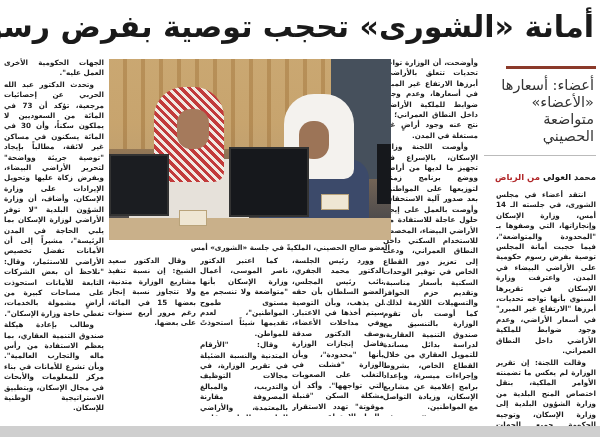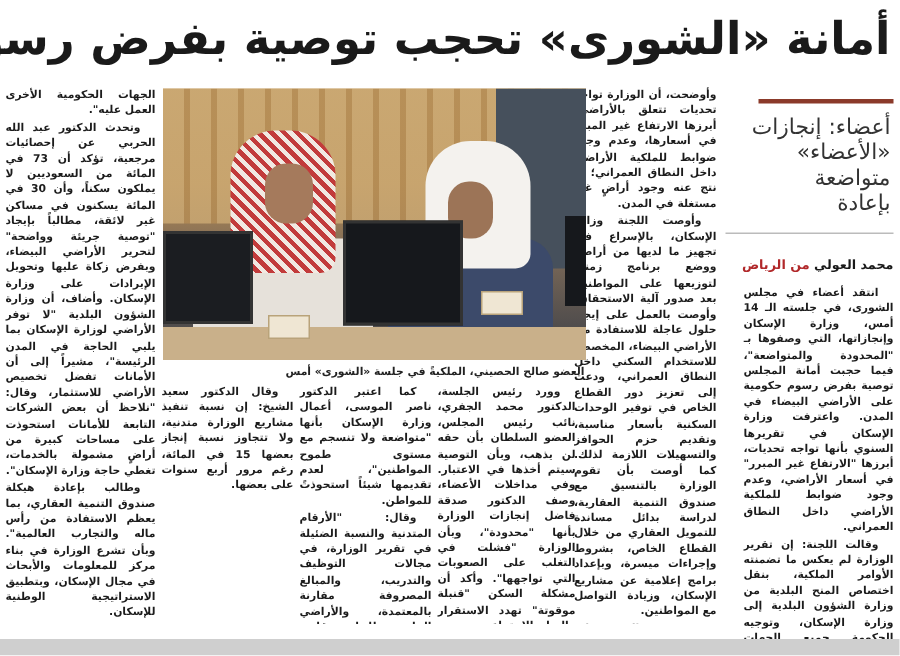--- a/index.html
+++ b/index.html
@@ -65,23 +65,23 @@
   }
 </style>
 </head>
 <body>
 
 <div class="headline">أمانة «الشورى» تحجب توصية بفرض رسوم على الأراضي البيضاء</div>
 
 <div class="side">
   <div class="side-rule"></div>
   <div class="side-title">
-    <div>أعضاء: إنجازات</div>
+    <div>أعضاء: أسعارها</div>
     <div>«الأعضاء» متواضعة</div>
-    <div>بإعادة</div>
+    <div>الحصيني</div>
   </div>
   <div class="side-sep"></div>
   <div class="byline">
     <span class="author">محمد العولي</span>
     <span class="place">من الرياض</span>
   </div>
   <div class="col" style="height:240px;margin-left:12px;">
     <p>انتقد أعضاء في مجلس الشورى، في جلسته الـ 14 أمس، وزارة الإسكان وإنجازاتها، التي وصفوها بـ "المحدودة والمتواضعة"، فيما حجبت أمانة المجلس توصية بفرض رسوم حكومية على الأراضي البيضاء في المدن. واعترفت وزارة الإسكان في تقريرها السنوي بأنها تواجه تحديات، أبرزها "الارتفاع غير المبرر" في أسعار الأراضي، وعدم وجود ضوابط للملكية الأراضي داخل النطاق العمراني.</p>
     <p>وقالت اللجنة: إن تقرير الوزارة لم يعكس ما تضمنته الأوامر الملكية، بنقل اختصاص المنح البلدية من وزارة الشؤون البلدية إلى وزارة الإسكان، وتوجيه الحكومة جميع الجهات الحكومية إلى تزويد وزارة الإسكان بالبيانات والمعلومات اللازمة، لإعداد آلية الاستحقاق.</p>
   </div>
@@ -122,17 +122,17 @@
 </div>
 
 <div class="col" style="top:256px; left:108px; width:88px; height:160px;">
   <p>وقال الدكتور سعيد الشيخ: إن نسبة تنفيذ مشاريع الوزارة متدنية، ولا تتجاوز نسبة إنجاز بعضها 15 في المائة، رغم مرور أربع سنوات على بعضها.</p>
 
 </div>
 
 <div class="col" style="top:58px; left:4px; width:100px; height:358px;">
   <p class="noindent">الجهات الحكومية الأخرى العمل عليه".</p>
   <p>وتحدث الدكتور عبد الله الحربي عن إحصائيات مرجعية، تؤكد أن 73 في المائة من السعوديين لا يملكون سكناً، وأن 30 في المائة يسكنون في مساكن غير لائقة، مطالباً بإيجاد "توصية جريئة وواضحة" لتحرير الأراضي البيضاء، وبفرض زكاة عليها وتحويل الإيرادات على وزارة الإسكان. وأضاف، أن وزارة الشؤون البلدية "لا توفر الأراضي لوزارة الإسكان بما يلبي الحاجة في المدن الرئيسة"، مشيراً إلى أن الأمانات تفضل تخصيص الأراضي للاستثمار، وقال: "نلاحظ أن بعض الشركات التابعة للأمانات استحوذت على مساحات كبيرة من أراضٍ مشمولة بالخدمات، تغطي حاجة وزارة الإسكان".</p>
-  <p>وطالب بإعادة هيكلة صندوق التنمية العقاري، بما يعظم الاستفادة من رأس ماله والتجارب العالمية". وبأن تشرع الوزارة في بناء مركز للمعلومات والأبحاث في مجال الإسكان، وبتطبيق الاستراتيجية الوطنية للإسكان.</p>
+  <p>وطالب بإعادة هيكلة صندوق التنمية العقاري، بما يعظم الاستفادة من رأس ماله والتجارب العالمية". وبأن تشرع للأمانات في بناء مركز للمعلومات والأبحاث في مجال الإسكان، وبتطبيق الاستراتيجية الوطنية للإسكان.</p>
   <p>ودعا الدكتور محمد الخنيزي إلى تحويل الوزارة إلى بنك للإسكان، لكي تفي باحتياجاتها من الكوادر الفنية والمؤهلة، وأشار إلى وجود 547 وظيفة شاغرة في الوزارة، ولن تستطيع سد حاجتها من الكوادر في ظل اعتمادها على رواتب "الخدمة المدنية".</p>
 </div>
 
 <div class="bottom-strip"></div>
 
 </body></html>

